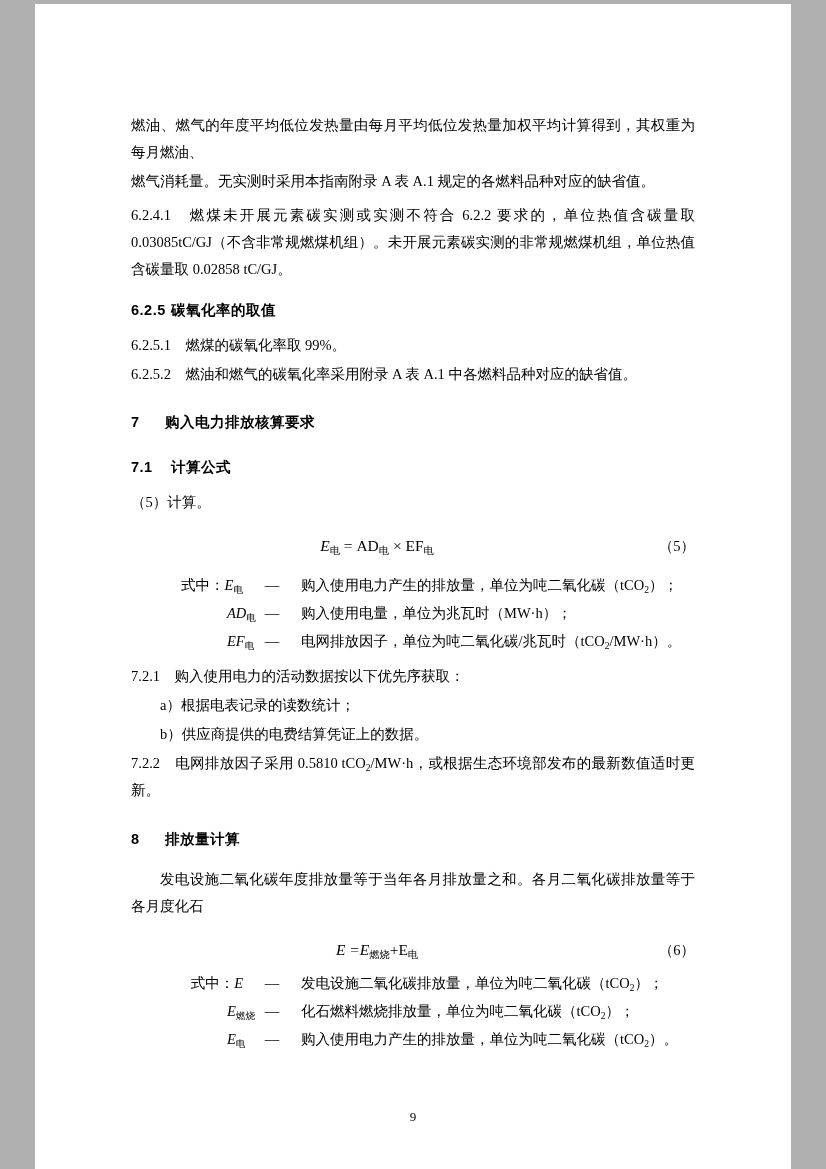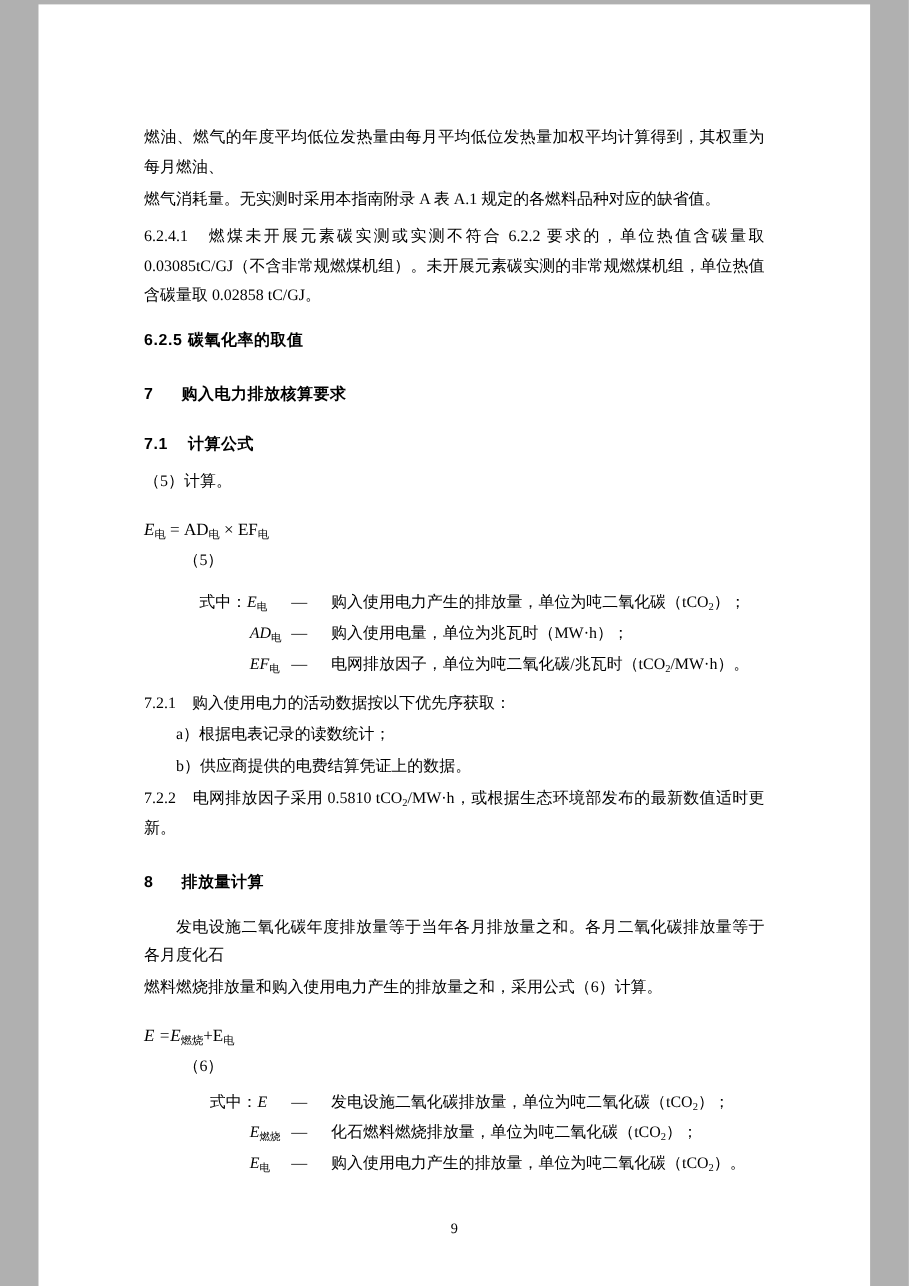--- a/index.html
+++ b/index.html
@@ -49,21 +49,20 @@
   .heading.lvl2 .num {
     min-width: 40px;
   }
   .block {
     margin-top: 8px;
   }
   .formula-row {
     display: flex;
     align-items: baseline;
     margin: 16px 0 10px 0;
-    flex-direction: column;
   }
   .formula-spacer {
     flex: 1 1 auto;
   }
   .formula {
     flex: 0 0 auto;
     text-align: center;
     font-size: 15.5px;
     white-space: nowrap;
   }
@@ -133,20 +132,24 @@
       <p>燃气消耗量。无实测时采用本指南附录 A 表 A.1 规定的各燃料品种对应的缺省值。</p>
     </div>
 
     <div class="block">
       <p>6.2.4.1　燃煤未开展元素碳实测或实测不符合 6.2.2 要求的，单位热值含碳量取 0.03085tC/GJ（不含非常规燃煤机组）。未开展元素碳实测的非常规燃煤机组，单位热值含碳量取 0.02858 tC/GJ。</p>
     </div>
 
     <div class="heading lvl2">
       <span class="num">6.2.5</span><span>碳氧化率的取值</span>
     </div>
+    <div class="block">
+      <p>6.2.5.1　燃煤的碳氧化率取 99%。</p>
+      <p>6.2.5.2　燃油和燃气的碳氧化率采用附录 A 表 A.1 中各燃料品种对应的缺省值。</p>
+    </div>
 
     <div class="heading lvl1" style="margin-top:22px;">
       <span class="num">7</span><span>购入电力排放核算要求</span>
     </div>
 
     <div class="heading lvl2" style="margin-top:18px;">
       <span class="num">7.1</span><span>计算公式</span>
     </div>
     <div class="block">
       <p>（5）计算。</p>
@@ -184,21 +187,20 @@
       <p class="sub-item">a）根据电表记录的读数统计；</p>
       <p class="sub-item">b）供应商提供的电费结算凭证上的数据。</p>
       <p>7.2.2　电网排放因子采用 0.5810 tCO<sub>2</sub>/MW·h，或根据生态环境部发布的最新数值适时更新。</p>
     </div>
 
     <div class="heading lvl1" style="margin-top:22px;">
       <span class="num">8</span><span>排放量计算</span>
     </div>
     <div class="block" style="margin-top:14px;">
       <p class="indent2">发电设施二氧化碳年度排放量等于当年各月排放量之和。各月二氧化碳排放量等于各月度化石</p>
-      <p>燃料燃烧排放量和购入使用电力产生的排放量之和，采用公式（6）计算。</p>
     </div>
 
     <div class="formula-row" style="margin-bottom:4px;">
       <div class="formula-spacer"></div>
       <div class="formula">
         <span class="italic">E =E</span><sub>燃烧</sub><span>+E</span><sub>电</sub>
       </div>
       <div class="formula-spacer"></div>
       <div class="formula-num">（6）</div>
     </div>

